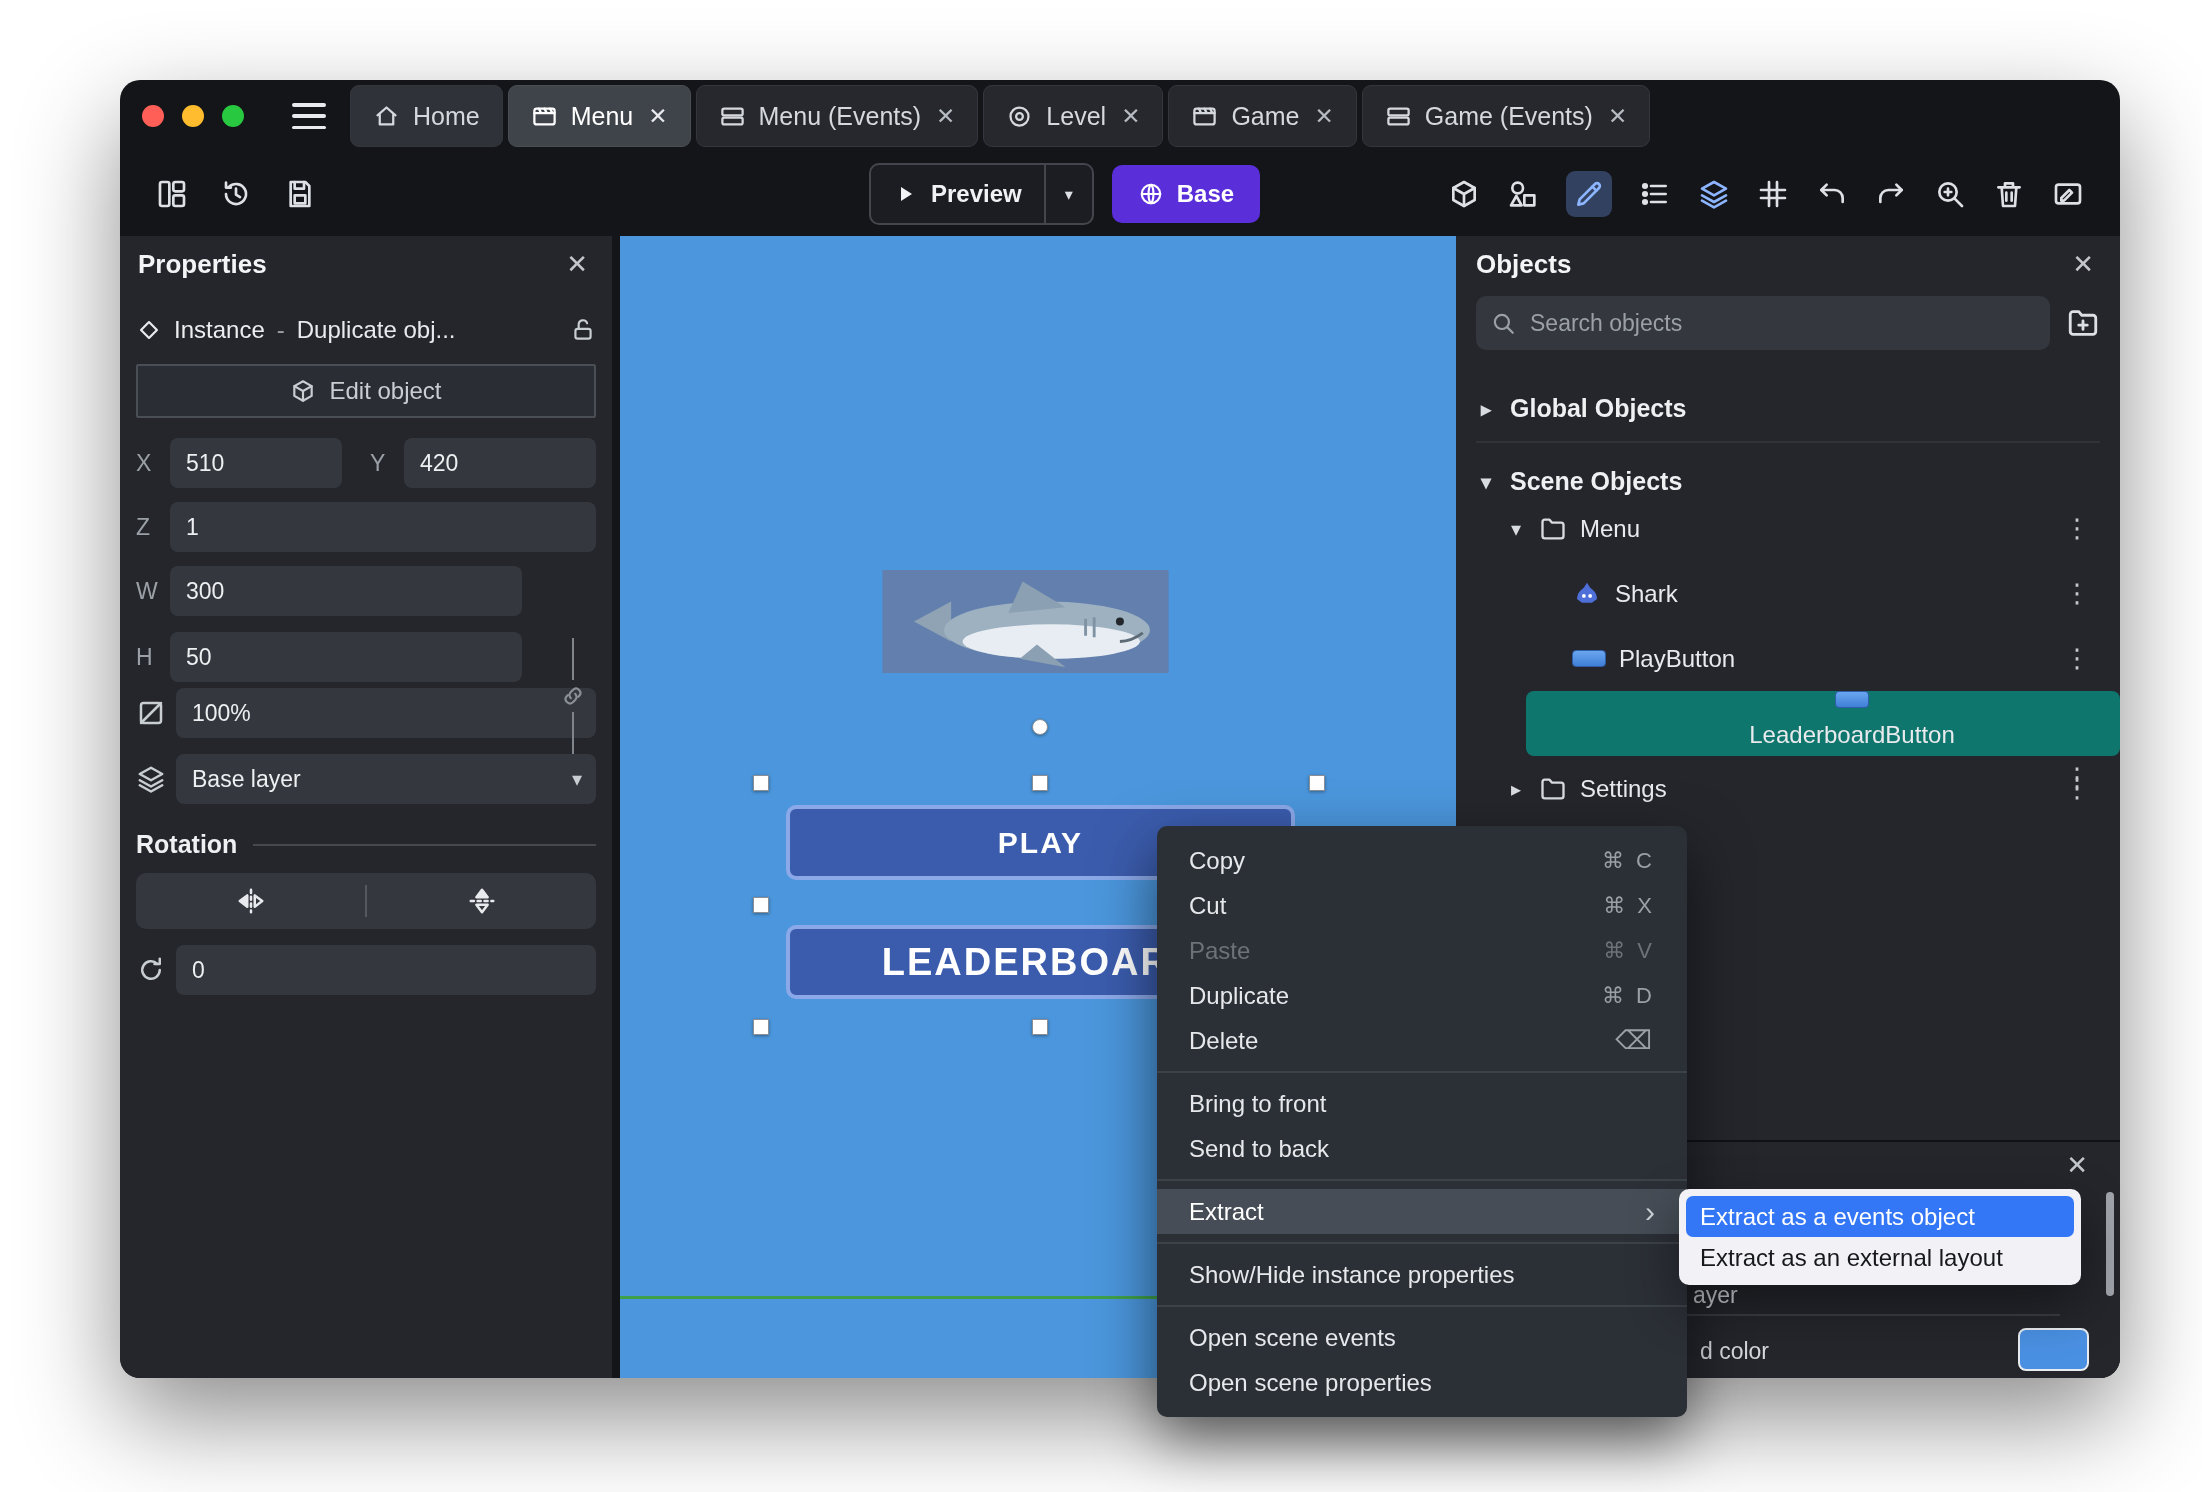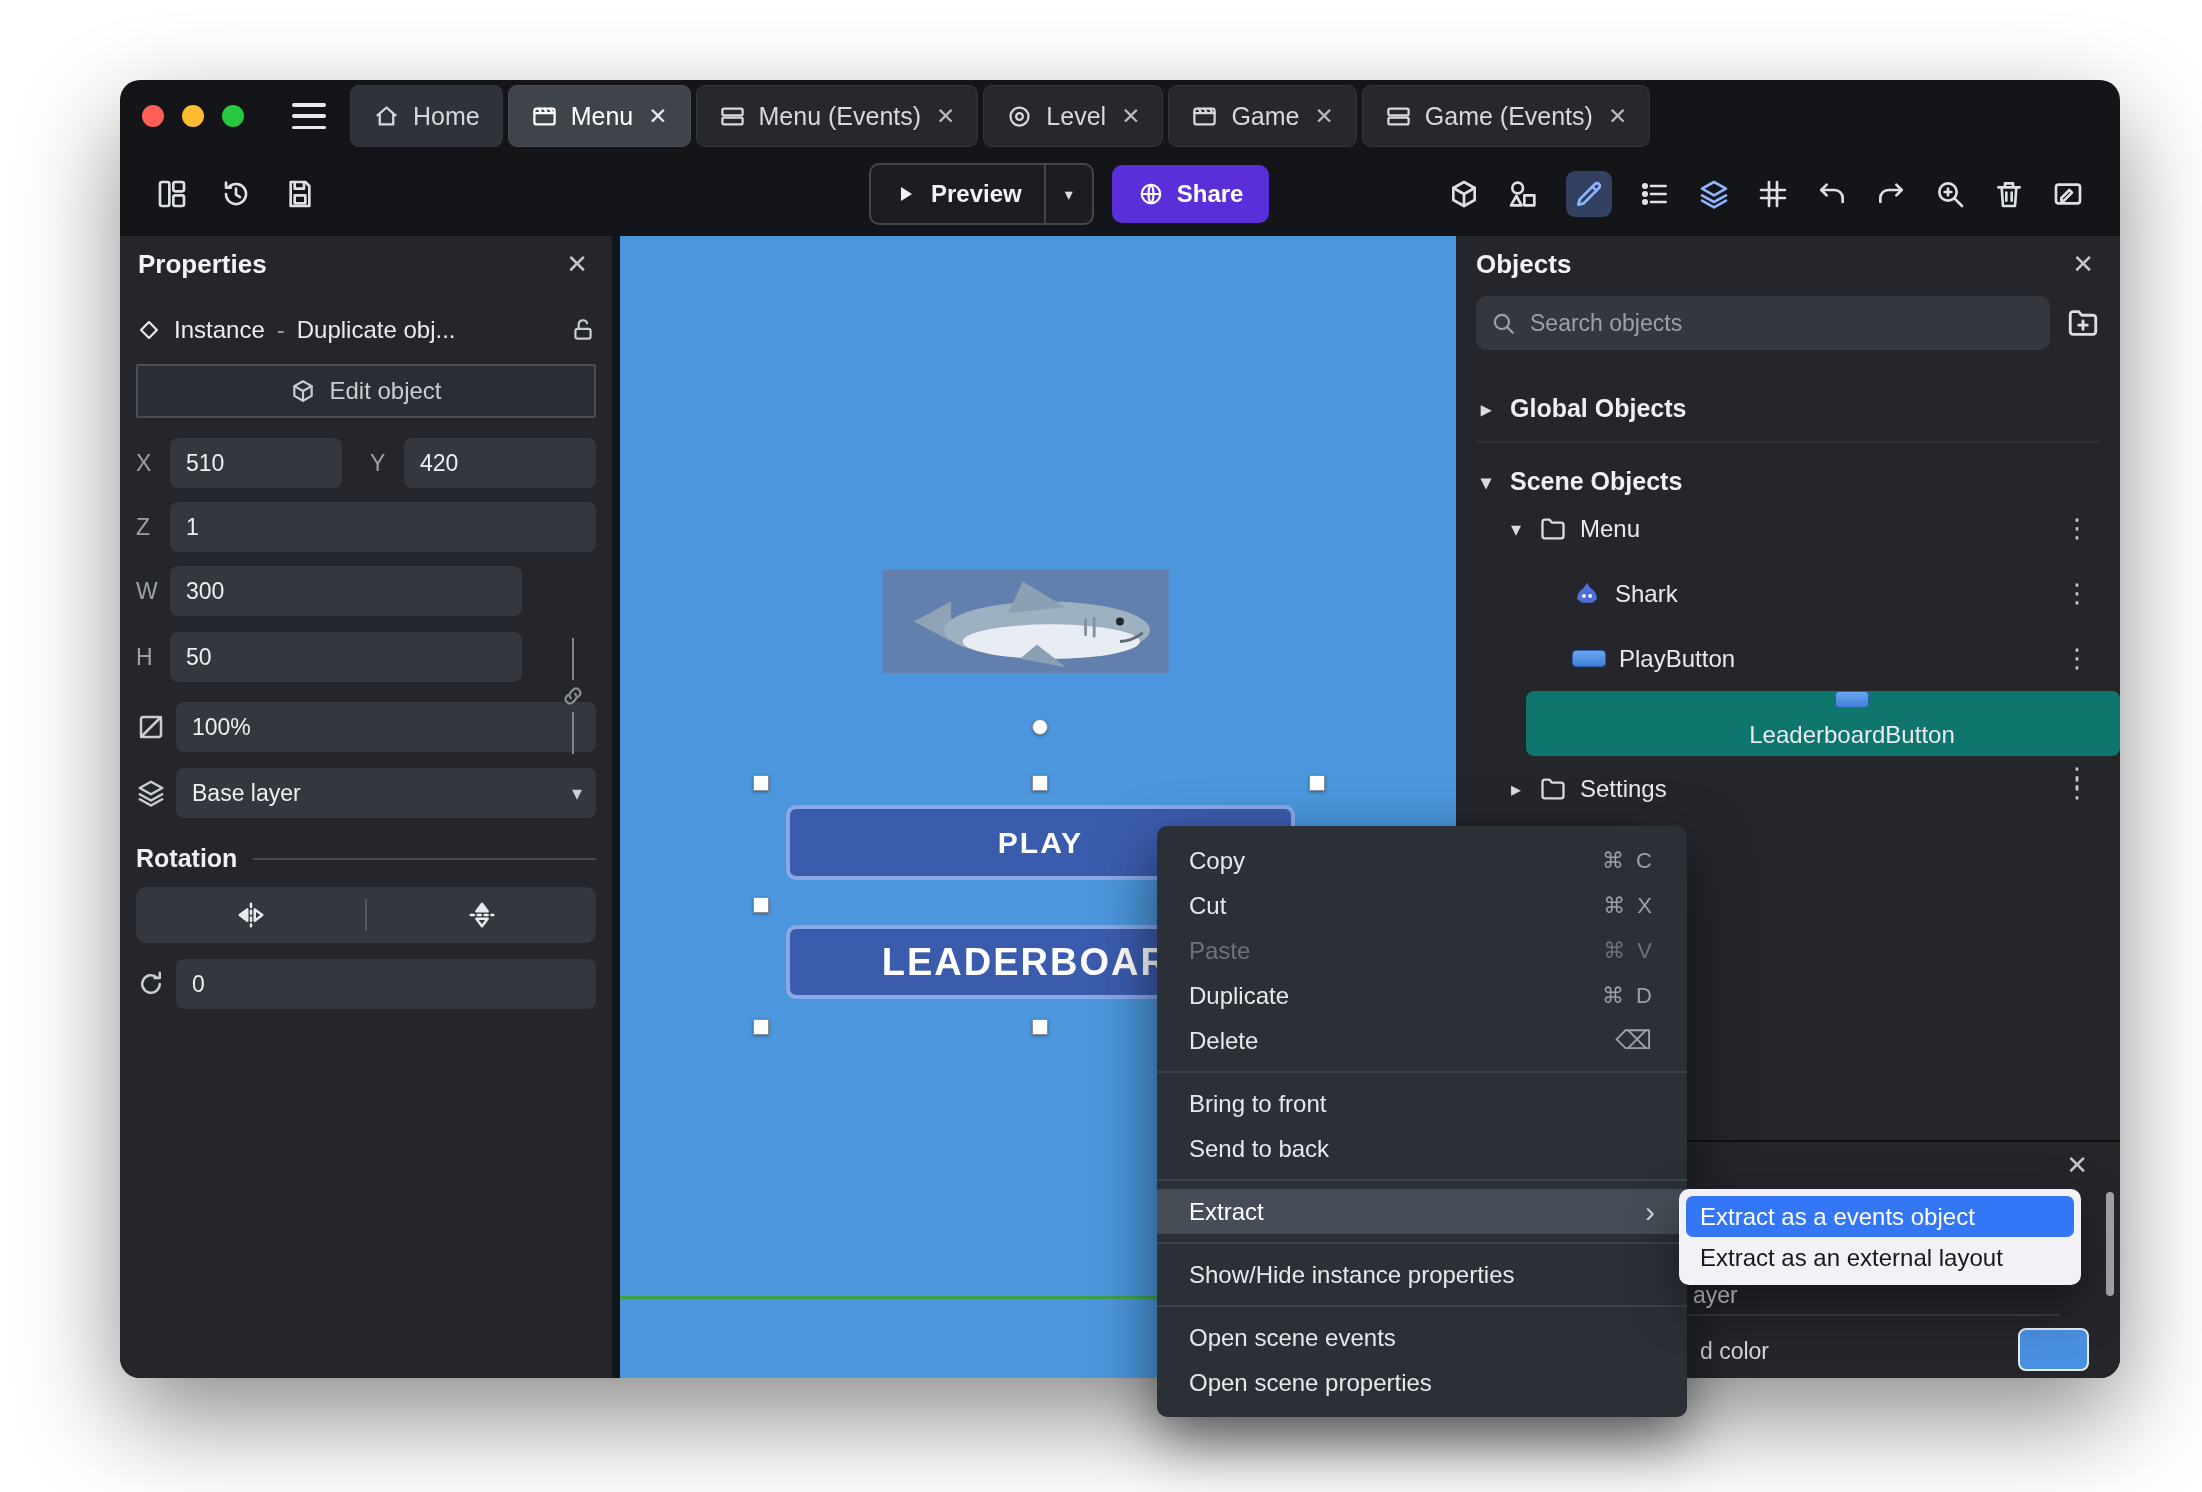--- a/index.html
+++ b/index.html
@@ -59,21 +59,21 @@
   .row-xy .pin.x{width:172px;flex:none;}
   .row-xy .ylab{margin-left:20px;}
   .row-z{margin-top:14px;gap:8px;}
   .row-w{margin-top:14px;gap:8px;}
   .row-h{margin-top:16px;gap:8px;}
   .row-w .pin,.row-h .pin{width:352px;flex:none;}
   .linkcol{position:absolute;right:22px;top:330px;height:116px;width:34px;display:flex;flex-direction:column;align-items:center;color:#8b9097;}
   .linkcol .vline{flex:1;width:0;border-left:2px solid #80858c;}
   .linkcol .ic{width:26px;height:26px;display:flex;margin:3px 0;}
   .row-ic{gap:10px;}
-  .row-op{margin-top:20px;}
+  .row-op{margin-top:6px;}
   .row-layer{margin-top:16px;}
   .picon{width:30px;height:30px;color:#c9ced3;flex:none;display:flex;align-items:center;justify-content:center;}
   .pselect{position:relative;flex:1;}
   .pselect .pin{width:100%;padding-right:44px;}
   .pselect .chev{position:absolute;right:14px;top:50%;transform:translateY(-50%);color:#c9ced3;font-size:20px;pointer-events:none;}
   .rot-head{margin-top:26px;display:flex;align-items:center;gap:16px;}
   .rot-title{font-size:25px;font-weight:bold;color:#eef0f2;}
   .rot-line{flex:1;height:2px;background:#45494f;}
   .fliprow{margin-top:14px;height:56px;background:#34373e;border-radius:10px;display:flex;align-items:stretch;}
   .flipbtn{flex:1;display:flex;align-items:center;justify-content:center;color:#e8eaed;background:none;border:none;cursor:pointer;}
@@ -252,21 +252,21 @@
             <span>▾</span>
           </div>
         </div>
         <button class="sharebtn">
           <span class="ticon" style="width:26px;height:26px;display:flex;">
               <svg class="lin" viewBox="0 0 24 24">
                 <circle cx="12" cy="12" r="8.5"></circle>
                 <path d="M3.5 12h17M12 3.5c3 2.5 3 14.5 0 17-3-2.5-3-14.5 0-17z"></path>
               </svg>
             </span>
-          <span>Share</span>
+          <span>Base</span>
         </button>
       </div>
       <div class="tb-right">
         <button class="tbi">
             <svg class="lin" viewBox="0 0 24 24">
               <path d="M12 3l8 4.5v9L12 21l-8-4.5v-9z"></path>
               <path d="M4 7.5l8 4.5 8-4.5M12 12v9"></path>
             </svg>
           </button>
         <button class="tbi">

